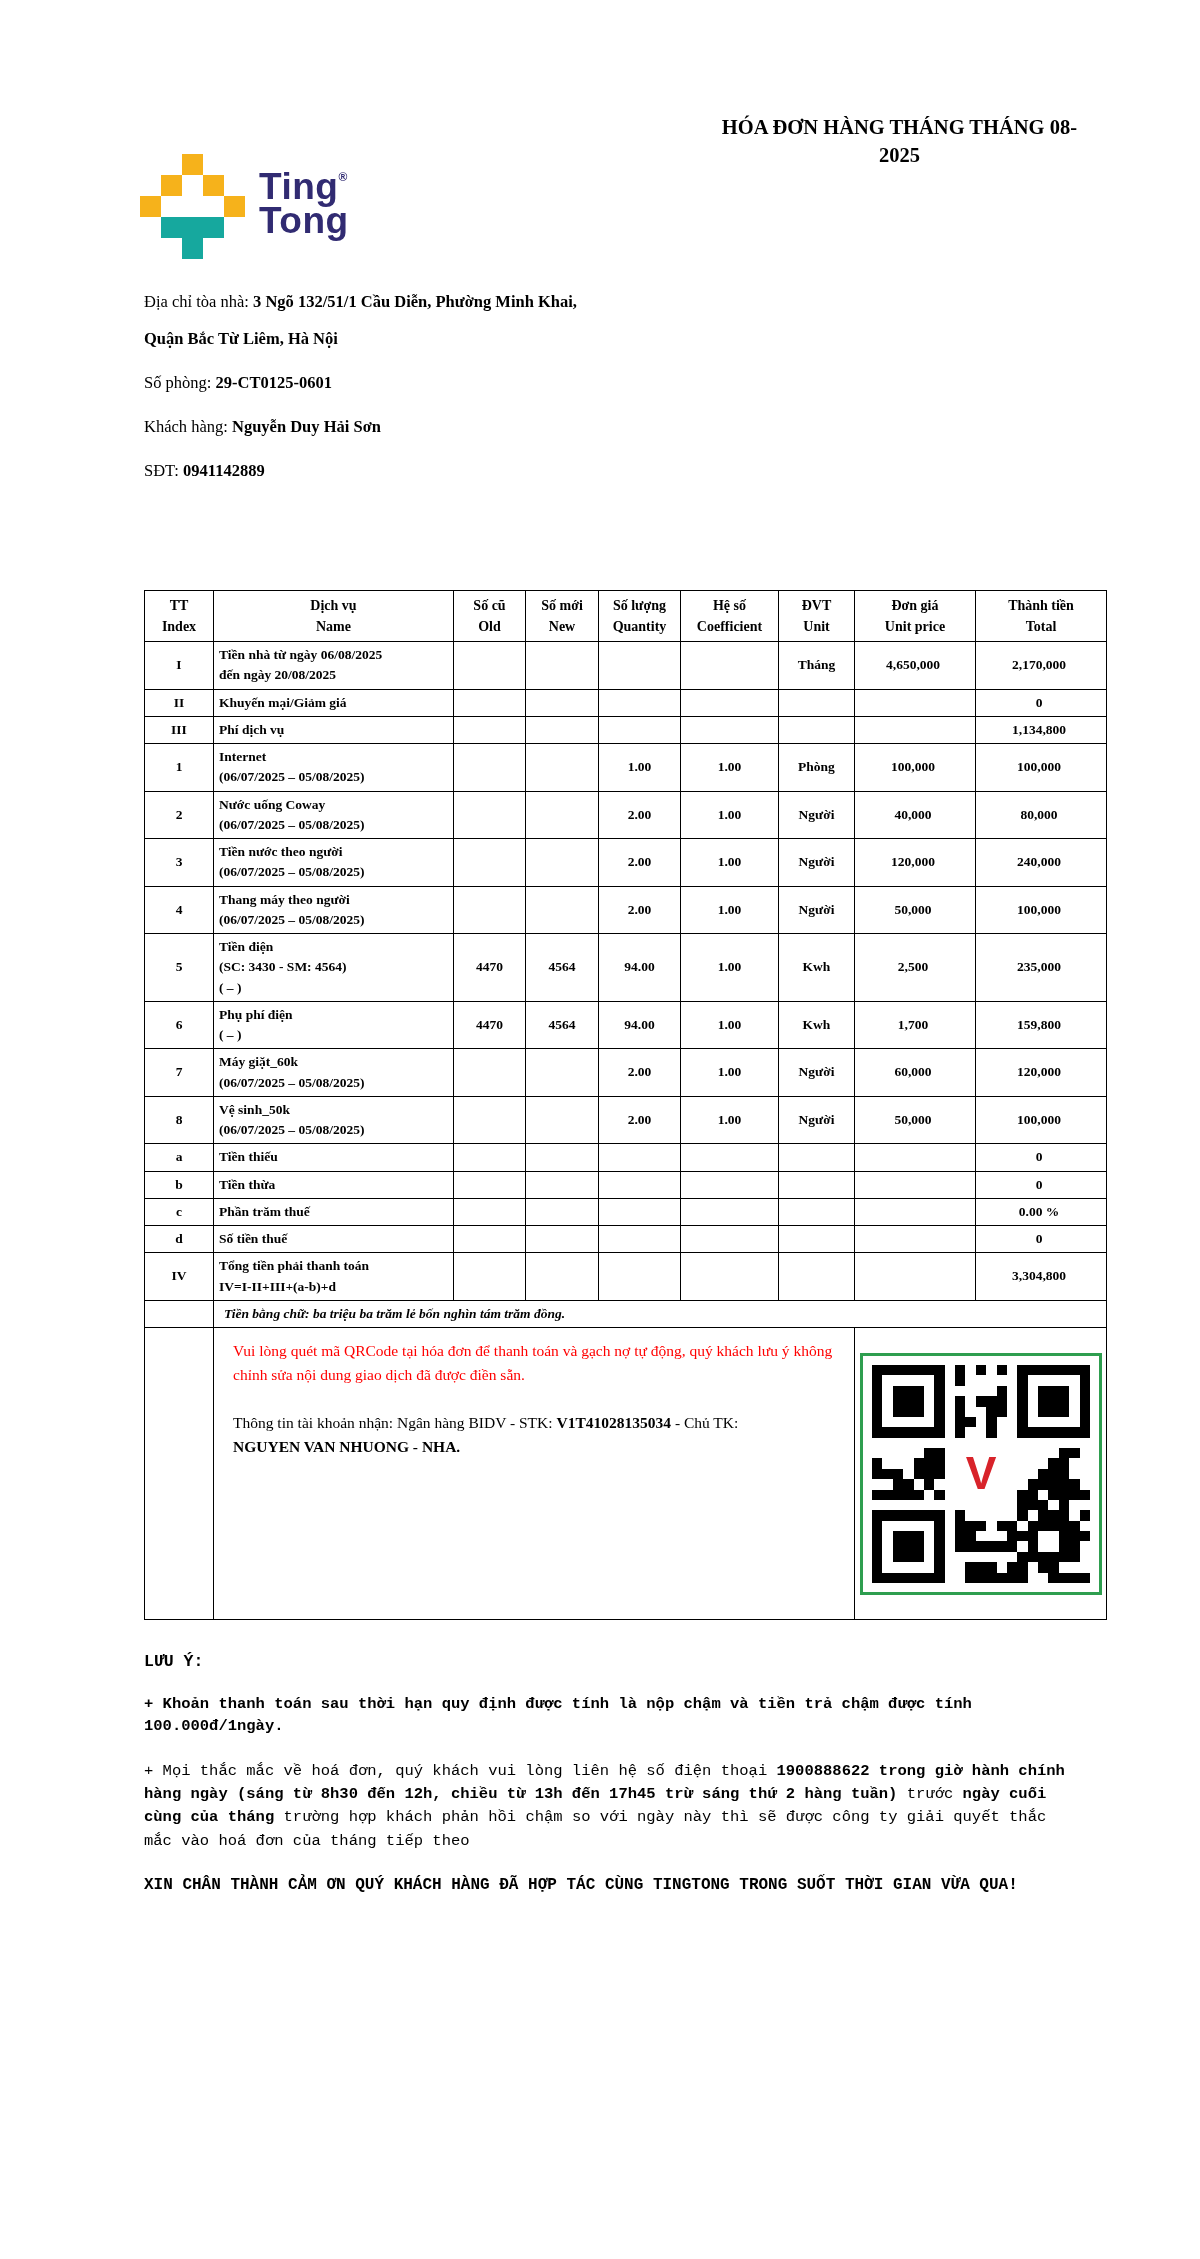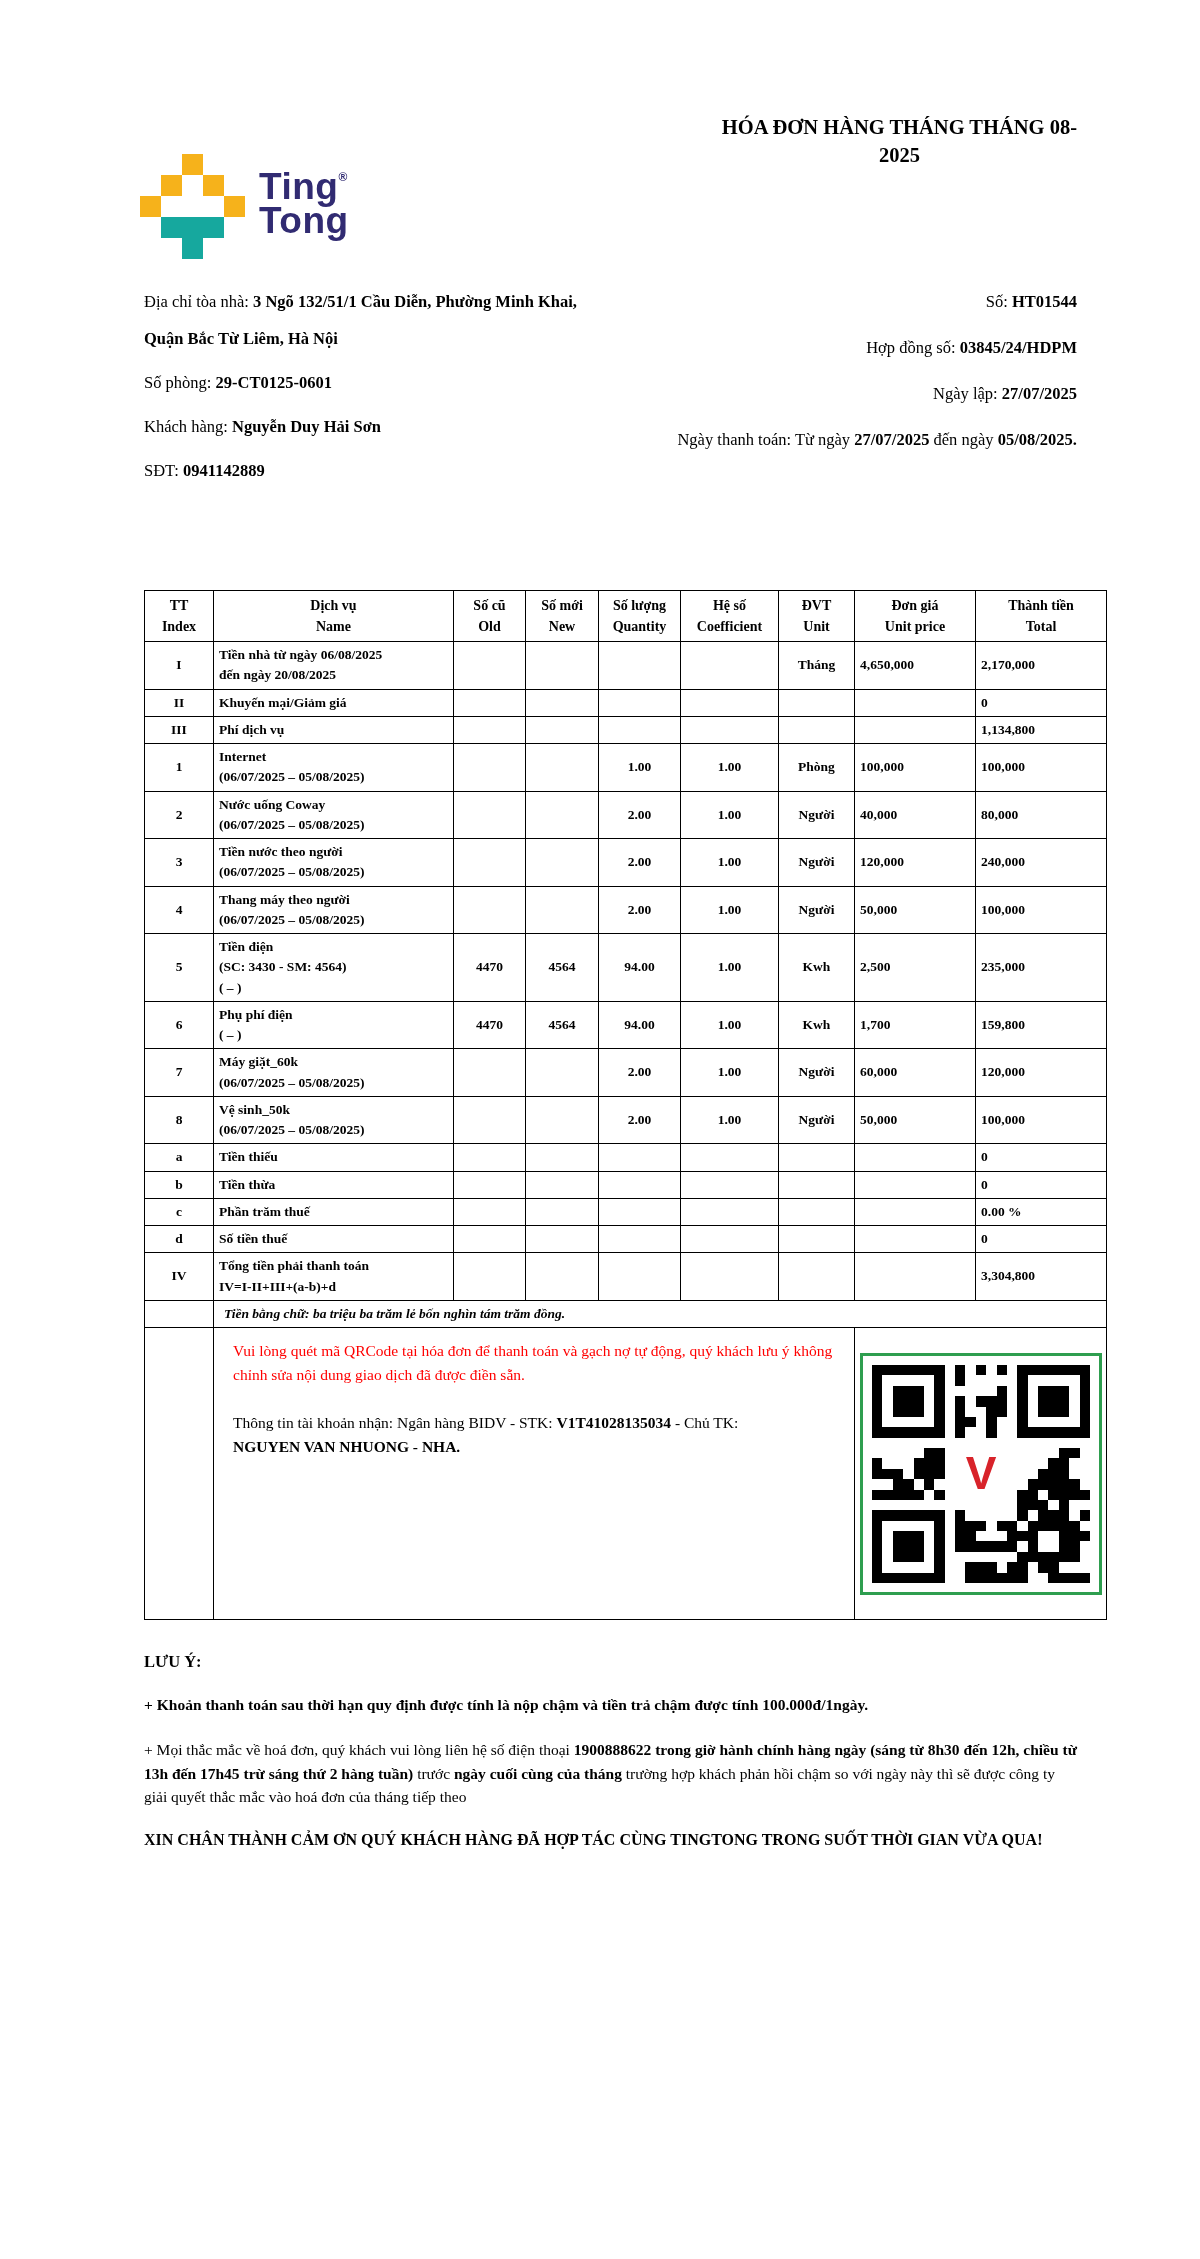--- a/index.html
+++ b/index.html
@@ -44,21 +44,21 @@
   table.invoice th, table.invoice td {
     border:1.6px solid #000; font-weight:bold; vertical-align:middle;
   }
   table.invoice th { font-size:14px; line-height:1.5; padding:4px 2px; text-align:center; }
   table.invoice td { font-size:13.5px; line-height:1.5; padding:3px 5px; }
   td.nil { padding:0; }
   .rows td:nth-child(1) { text-align:center; }
   .rows td:nth-child(2) { text-align:left; }
   .rows td:nth-child(3), .rows td:nth-child(4), .rows td:nth-child(5),
   .rows td:nth-child(6), .rows td:nth-child(7) { text-align:center; }
-  .rows td:nth-child(8), .rows td:nth-child(9) { text-align:left; padding-right:9px; }
+  .rows td:nth-child(8), .rows td:nth-child(9) { text-align:center; padding-right:9px; }
 
   .words-cell { font-style:italic; font-size:14.5px; padding-left:10px !important; }
   .qr-row-note { height:292px; vertical-align:middle; }
   .note-inner { padding:8px 14px; display:flex; flex-direction:column; justify-content:flex-start; height:100%; }
   .red-note { color:var(--red); font-size:15.5px; font-weight:normal; line-height:1.55; margin-bottom:24px; }
   .acct-note { font-size:15.5px; font-weight:normal; line-height:1.55; }
 
   .qr-cell { text-align:center; }
   .qr-box {
     position:relative; width:242px; height:242px; margin:0 auto;
@@ -67,21 +67,21 @@
   }
   .qr-box svg { width:218px; height:218px; }
   .qr-center {
     position:absolute; left:50%; top:50%; transform:translate(-50%,-50%);
     width:66px; height:60px; background:#fff;
     display:flex; align-items:center; justify-content:center;
     font-family:"Liberation Sans", sans-serif; font-weight:bold; font-size:46px; color:#d8232a;
   }
 
   
-  .footer { margin-top:32px; padding-right:27px; }
+  .footer { margin-top:32px; padding-right:27px;font-family:Liberation Mono, monospace; }
   .footer .luuy { font-weight:bold; font-size:16.5px; margin-bottom:22px; }
   .footer .n1 { font-weight:bold; font-size:15.5px; line-height:1.45; margin-bottom:22px; }
   .footer .n2 { font-size:15.5px; line-height:1.5; margin-bottom:20px; }
   .footer .thanks { font-weight:bold; font-size:16px; line-height:1.5; }
 </style>
 </head>
 <body>
 
 <div class="page">
   <div class="wrap">
@@ -109,26 +109,20 @@
         <div>2025</div>
       </div>
     </div>
 
     <div class="info">
       <div class="info-left">
         <p><span>Địa chỉ tòa nhà: </span><b>3 Ngõ 132/51/1 Cầu Diễn, Phường Minh Khai,</b><br><b>Quận Bắc Từ Liêm, Hà Nội</b></p>
         <p><span>Số phòng: </span><b>29-CT0125-0601</b></p>
         <p><span>Khách hàng: </span><b>Nguyễn Duy Hải Sơn</b></p>
         <p><span>SĐT: </span><b>0941142889</b></p>
-      </div>
-      <div class="info-right">
-        <p><span>Số: </span><b>HT01544</b></p>
-        <p><span>Hợp đồng số: </span><b>03845/24/HDPM</b></p>
-        <p><span>Ngày lập: </span><b>27/07/2025</b></p>
-        <p><span>Ngày thanh toán: Từ ngày </span><b>27/07/2025</b><span> đến ngày </span><b>05/08/2025.</b></p>
       </div>
     </div>
 
     <table class="invoice">
       <colgroup>
         <col style="width:69px">
           <col style="width:240px">
           <col style="width:72px">
         <col style="width:73px">
           <col style="width:82px">

